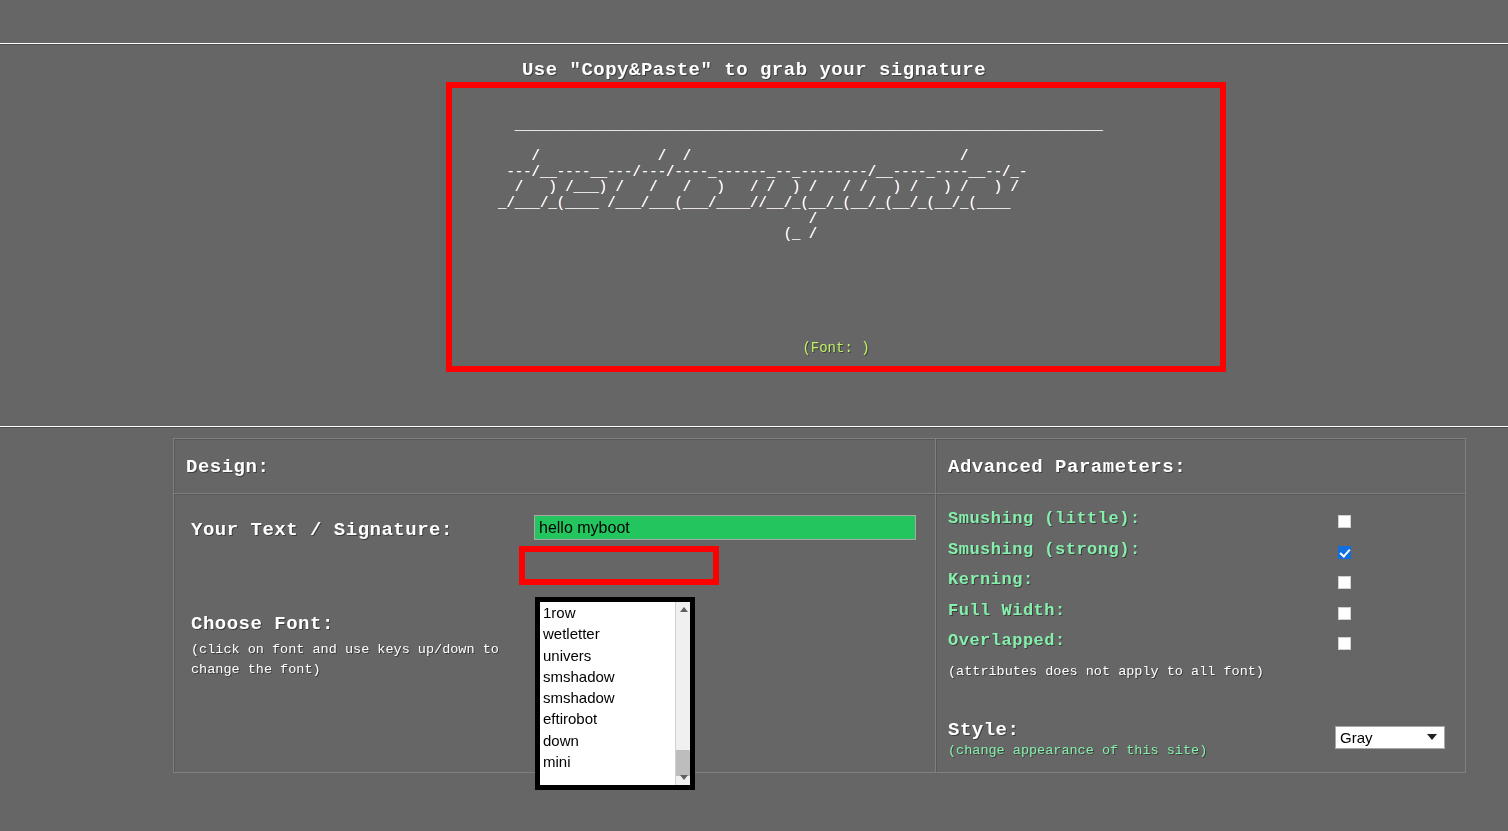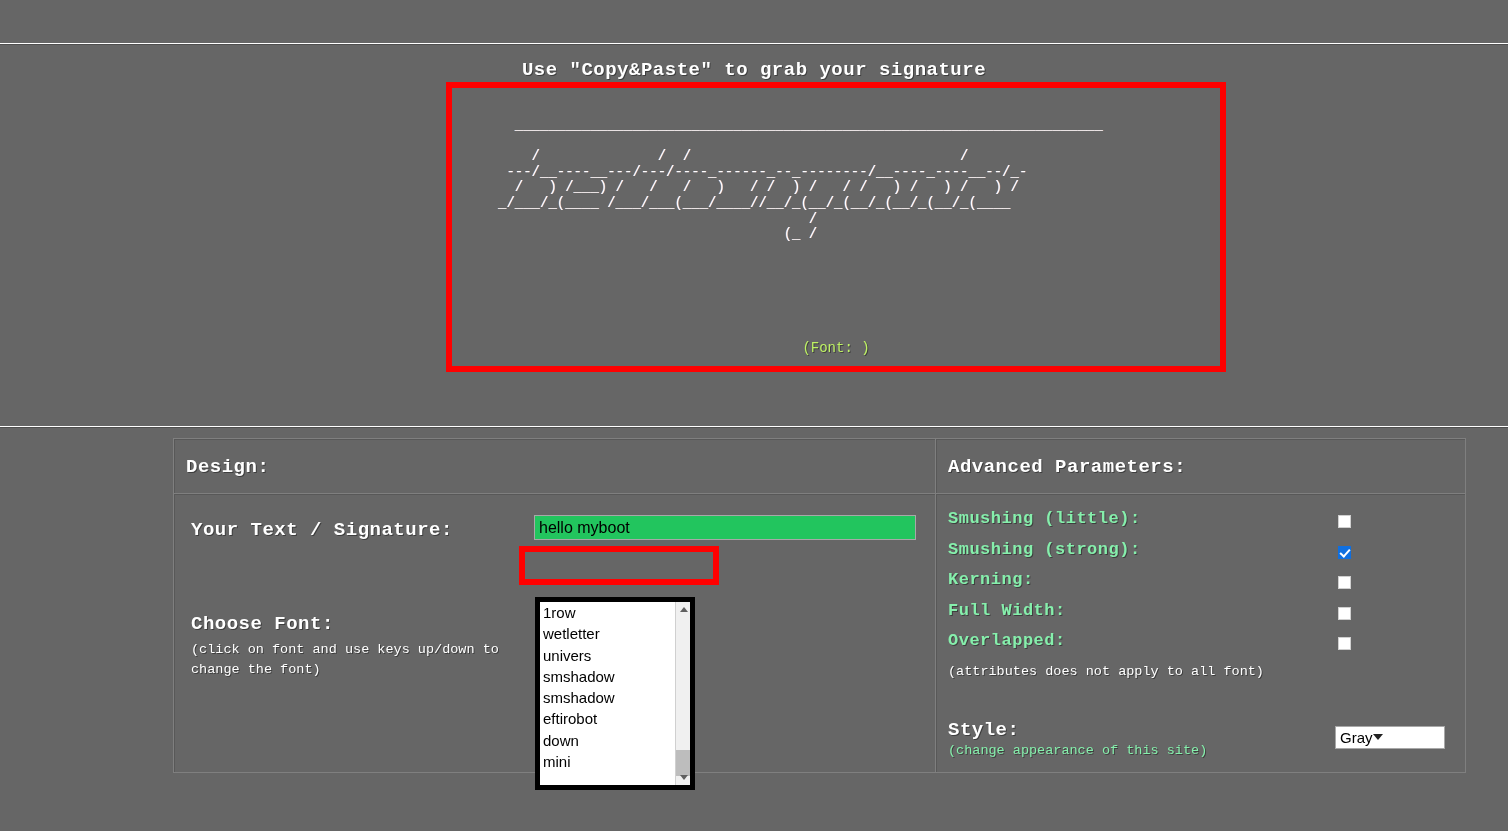--- a/index.html
+++ b/index.html
@@ -319,21 +319,21 @@
     height: 23px;
     background: #ffffff;
     border: 1px solid #a8a8a8;
     box-sizing: border-box;
     font-family: "Liberation Sans", sans-serif;
     font-size: 15px;
     color: #000000;
     display: flex;
     align-items: center;
     padding: 0 4px;
-    justify-content: flex-start;
+    justify-content: space-between;
   }
   .chev {
     width: 0; height: 0;
     border-left: 5px solid transparent;
     border-right: 5px solid transparent;
     border-top: 6px solid #222222;
     margin-right: 3px;
   }
 </style>
 </head>

